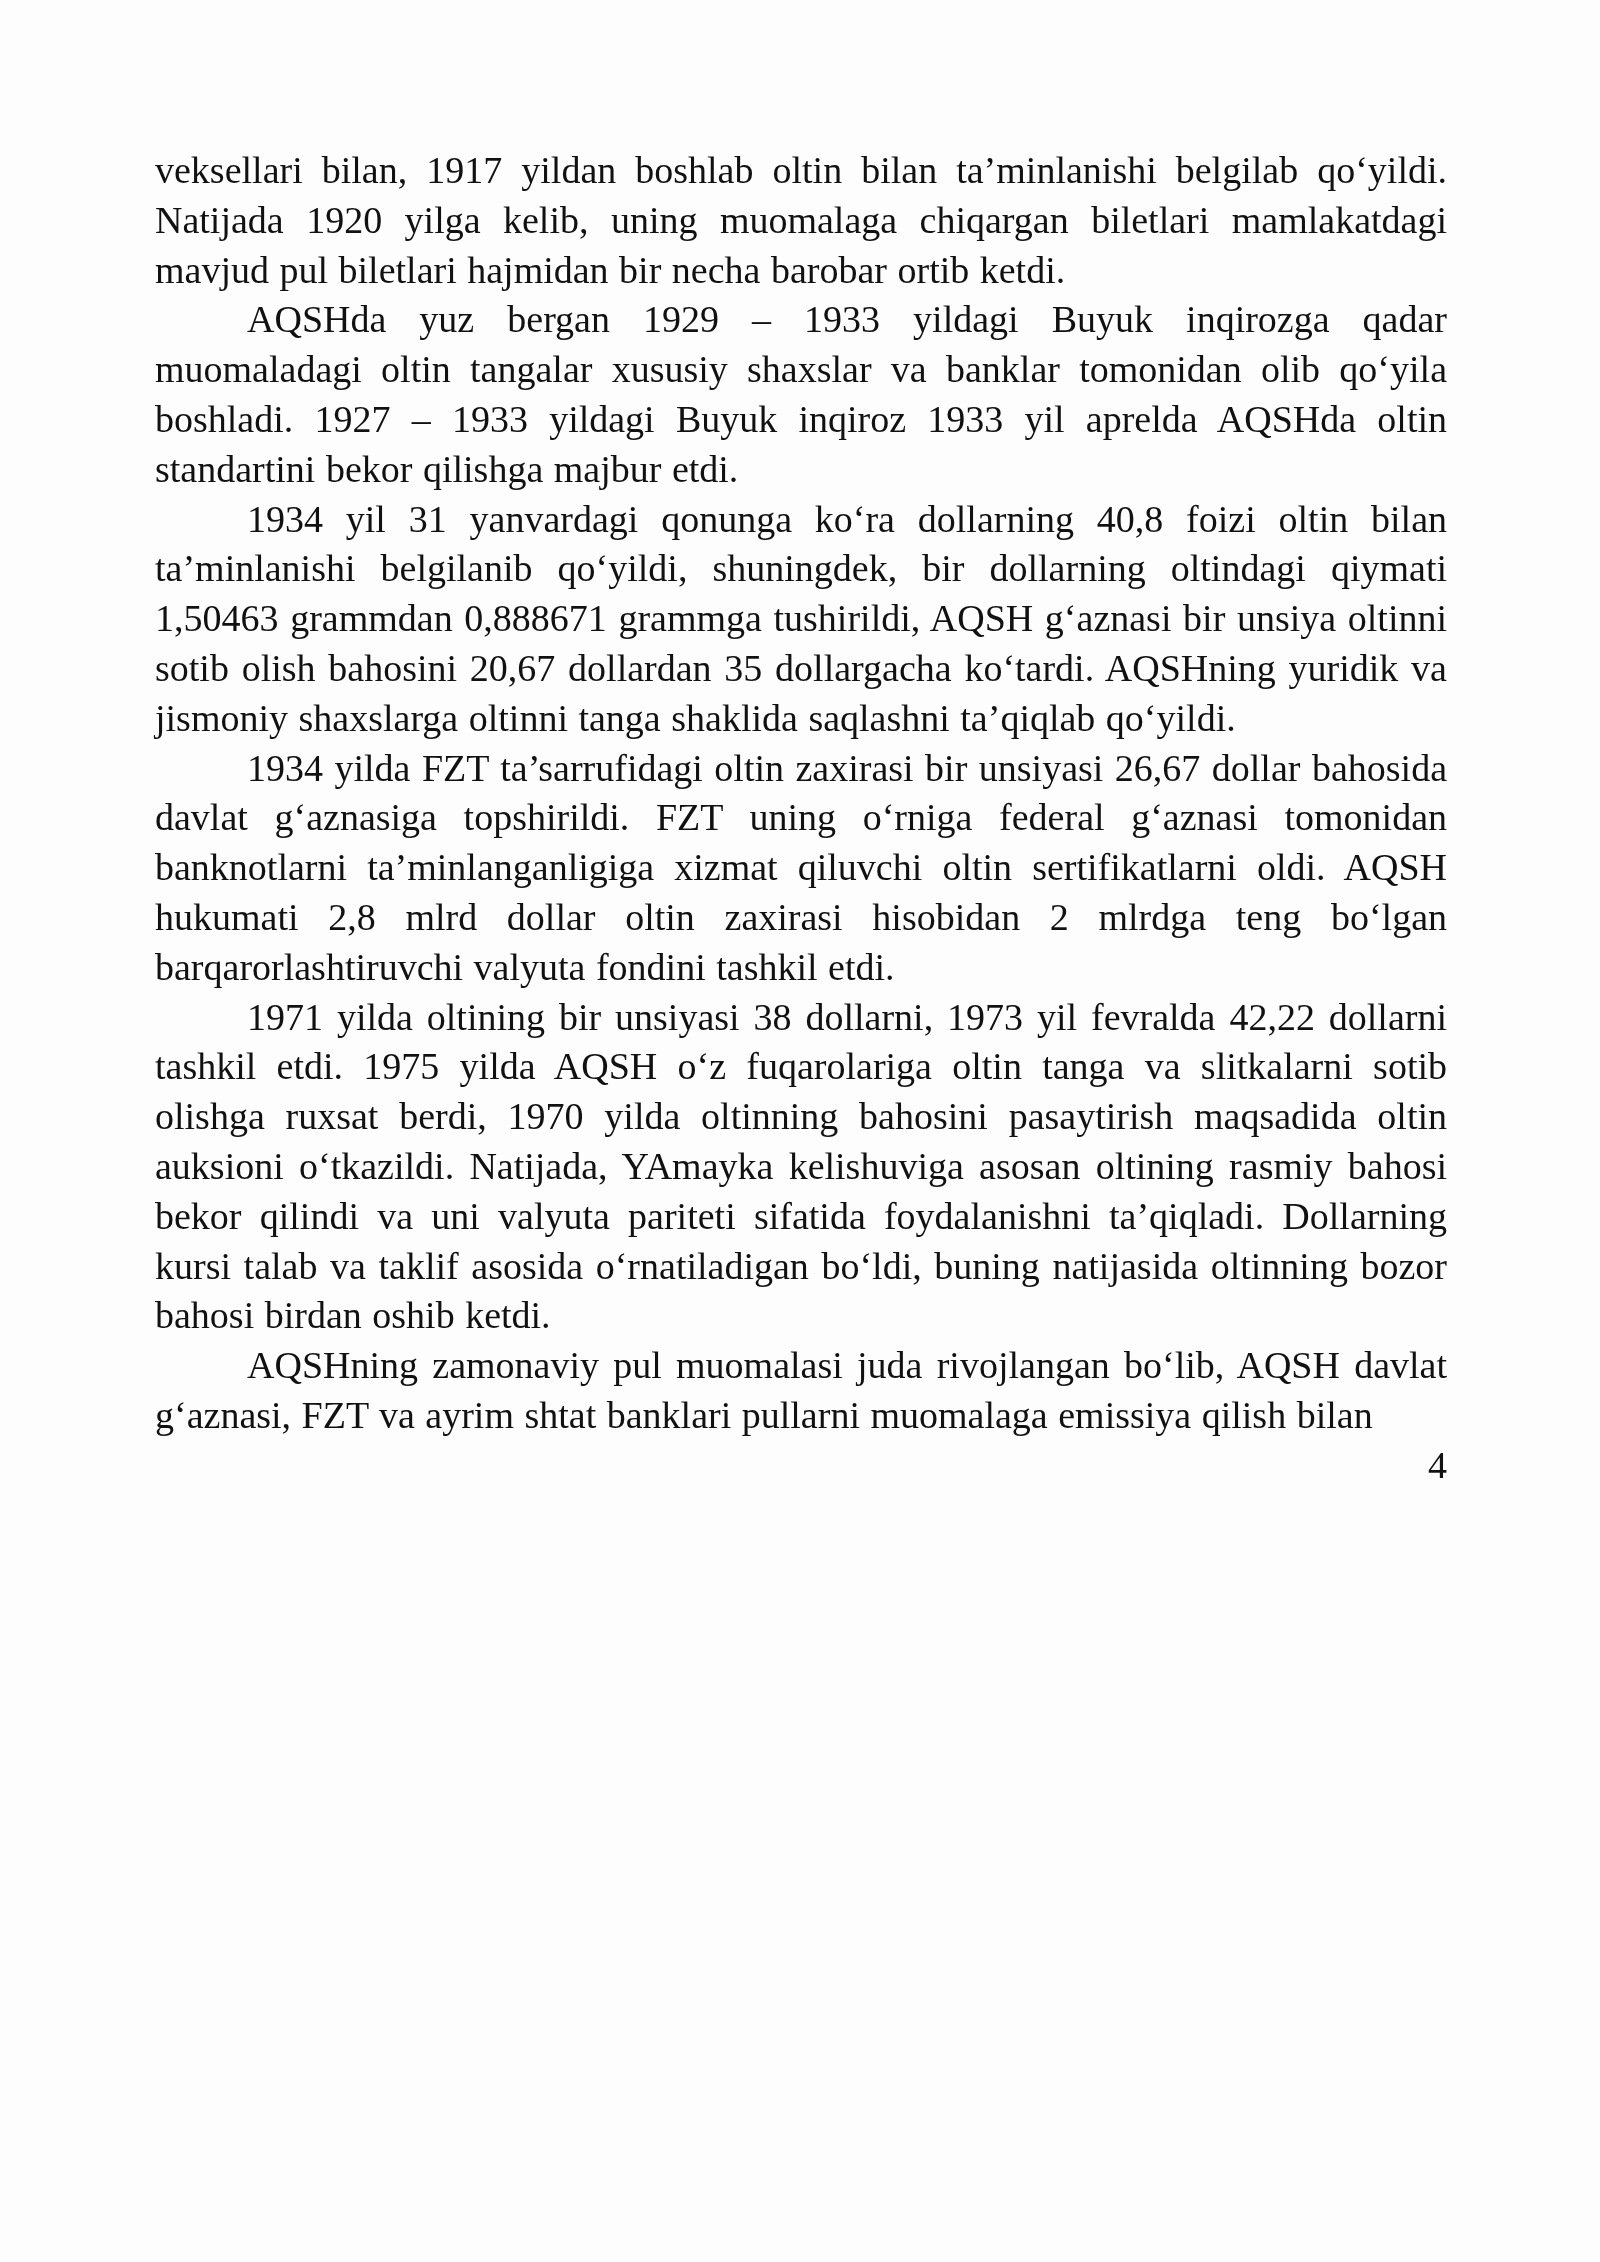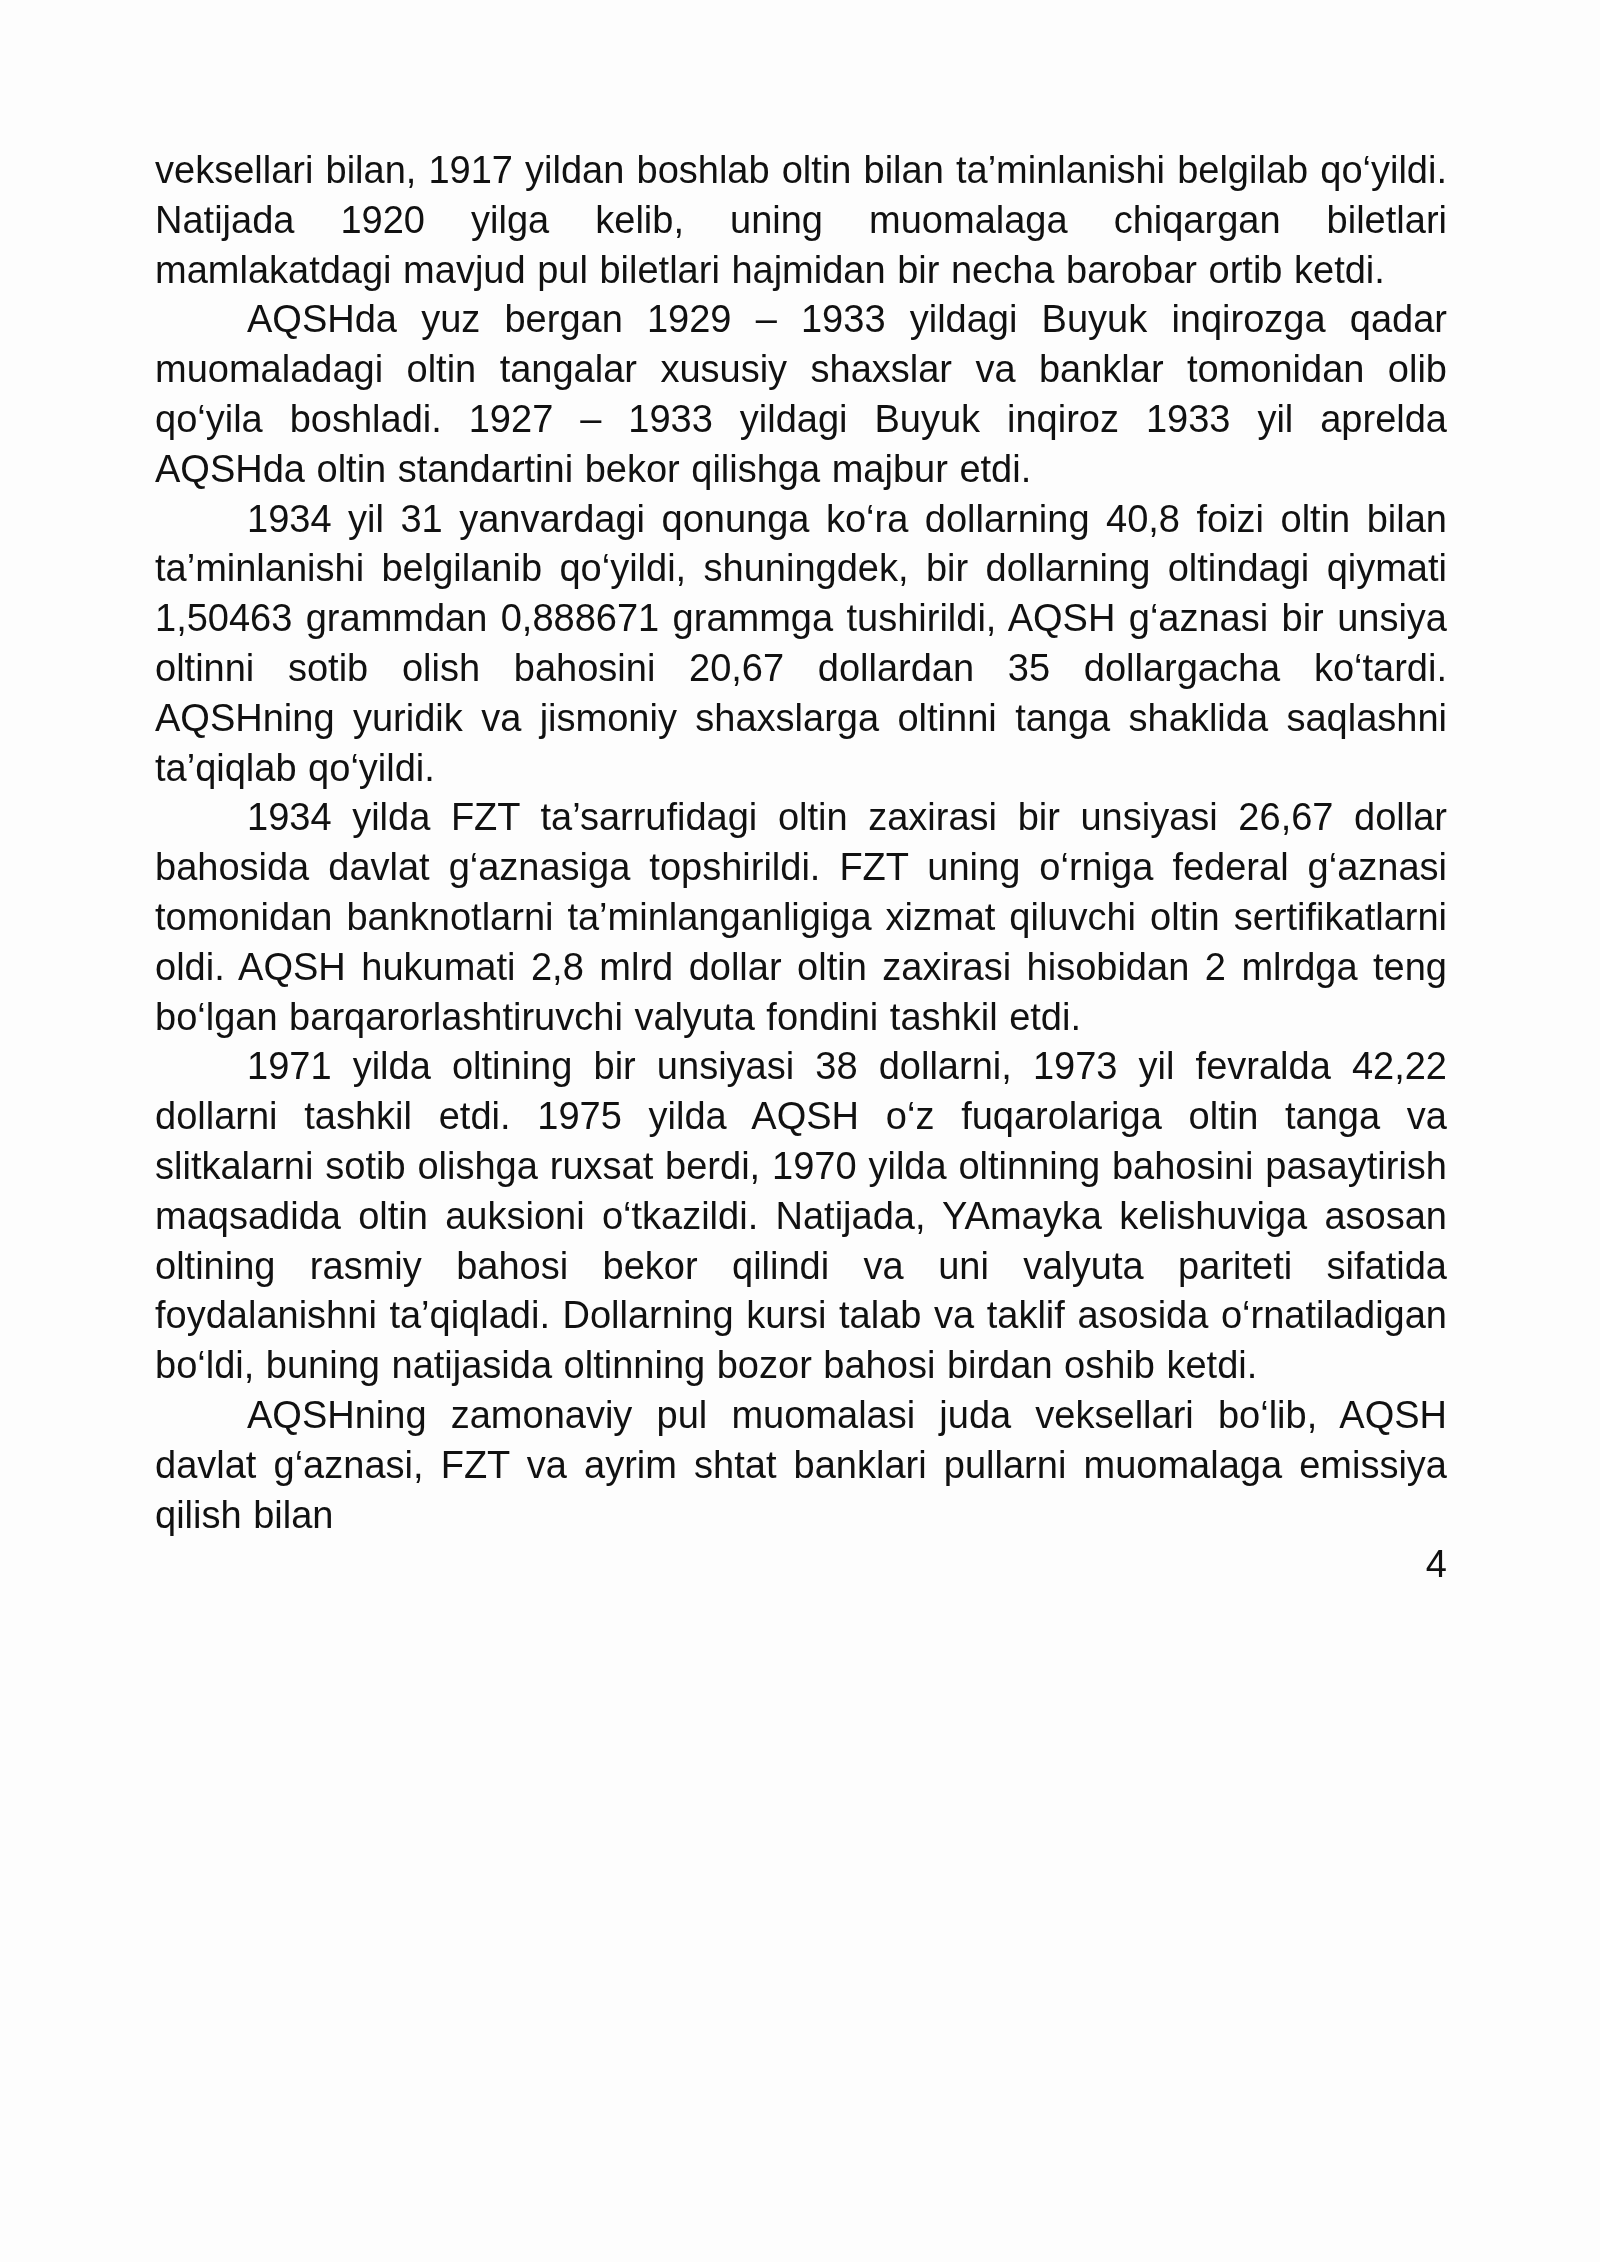--- a/index.html
+++ b/index.html
@@ -14,21 +14,21 @@
     height: 2262px;
     background: #fdfdfd;
     overflow: hidden;
   }
   .text-block {
     position: absolute;
     left: 155px;
     top: 146px;
     width: 1292px;
     color: #111111;
-    font-family: Liberation Sans, sans-serif;
+    font-family: Liberation Serif, serif;
     font-size: 38px;
     line-height: 49.8px;
   }
   .para {
     margin: 0;
     text-align: justify;
     text-indent: 92px;
     word-spacing: 1px;
   }
   .para.continuation {
@@ -42,16 +42,16 @@
 </head>
 <body>
 
 <div class="page">
   <main class="text-block">
     <p class="para continuation">veksellari bilan, 1917 yildan boshlab oltin bilan ta’minlanishi belgilab qo‘yildi. Natijada 1920 yilga kelib, uning muomalaga chiqargan biletlari mamlakatdagi mavjud pul biletlari hajmidan bir necha barobar ortib ketdi.</p>
     <p class="para">AQSHda yuz bergan 1929 – 1933 yildagi Buyuk inqirozga qadar muomaladagi oltin tangalar xususiy shaxslar va banklar tomonidan olib qo‘yila boshladi. 1927 – 1933 yildagi Buyuk inqiroz 1933 yil aprelda AQSHda oltin standartini bekor qilishga majbur etdi.</p>
     <p class="para">1934 yil 31 yanvardagi qonunga ko‘ra dollarning 40,8 foizi oltin bilan ta’minlanishi belgilanib qo‘yildi, shuningdek, bir dollarning oltindagi qiymati 1,50463 grammdan 0,888671 grammga tushirildi, AQSH g‘aznasi bir unsiya oltinni sotib olish bahosini 20,67 dollardan 35 dollargacha ko‘tardi. AQSHning yuridik va jismoniy shaxslarga oltinni tanga shaklida saqlashni ta’qiqlab qo‘yildi.</p>
     <p class="para">1934 yilda FZT ta’sarrufidagi oltin zaxirasi bir unsiyasi 26,67 dollar bahosida davlat g‘aznasiga topshirildi. FZT uning o‘rniga federal g‘aznasi tomonidan banknotlarni ta’minlanganligiga xizmat qiluvchi oltin sertifikatlarni oldi. AQSH hukumati 2,8 mlrd dollar oltin zaxirasi hisobidan 2 mlrdga teng bo‘lgan barqarorlashtiruvchi valyuta fondini tashkil etdi.</p>
     <p class="para">1971 yilda oltining bir unsiyasi 38 dollarni, 1973 yil fevralda 42,22 dollarni tashkil etdi. 1975 yilda AQSH o‘z fuqarolariga oltin tanga va slitkalarni sotib olishga ruxsat berdi, 1970 yilda oltinning bahosini pasaytirish maqsadida oltin auksioni o‘tkazildi. Natijada, YAmayka kelishuviga asosan oltining rasmiy bahosi bekor qilindi va uni valyuta pariteti sifatida foydalanishni ta’qiqladi. Dollarning kursi talab va taklif asosida o‘rnatiladigan bo‘ldi, buning natijasida oltinning bozor bahosi birdan oshib ketdi.</p>
-    <p class="para">AQSHning zamonaviy pul muomalasi juda veksellari bo‘lib, AQSH davlat g‘aznasi, FZT va ayrim shtat banklari pullarni muomalaga emissiya qilish bilan</p>
+    <p class="para">AQSHning zamonaviy pul muomalasi juda rivojlangan bo‘lib, AQSH davlat g‘aznasi, FZT va ayrim shtat banklari pullarni muomalaga emissiya qilish bilan</p>
     <div class="page-number">4</div>
   </main>
 </div>
 
 </body></html>

